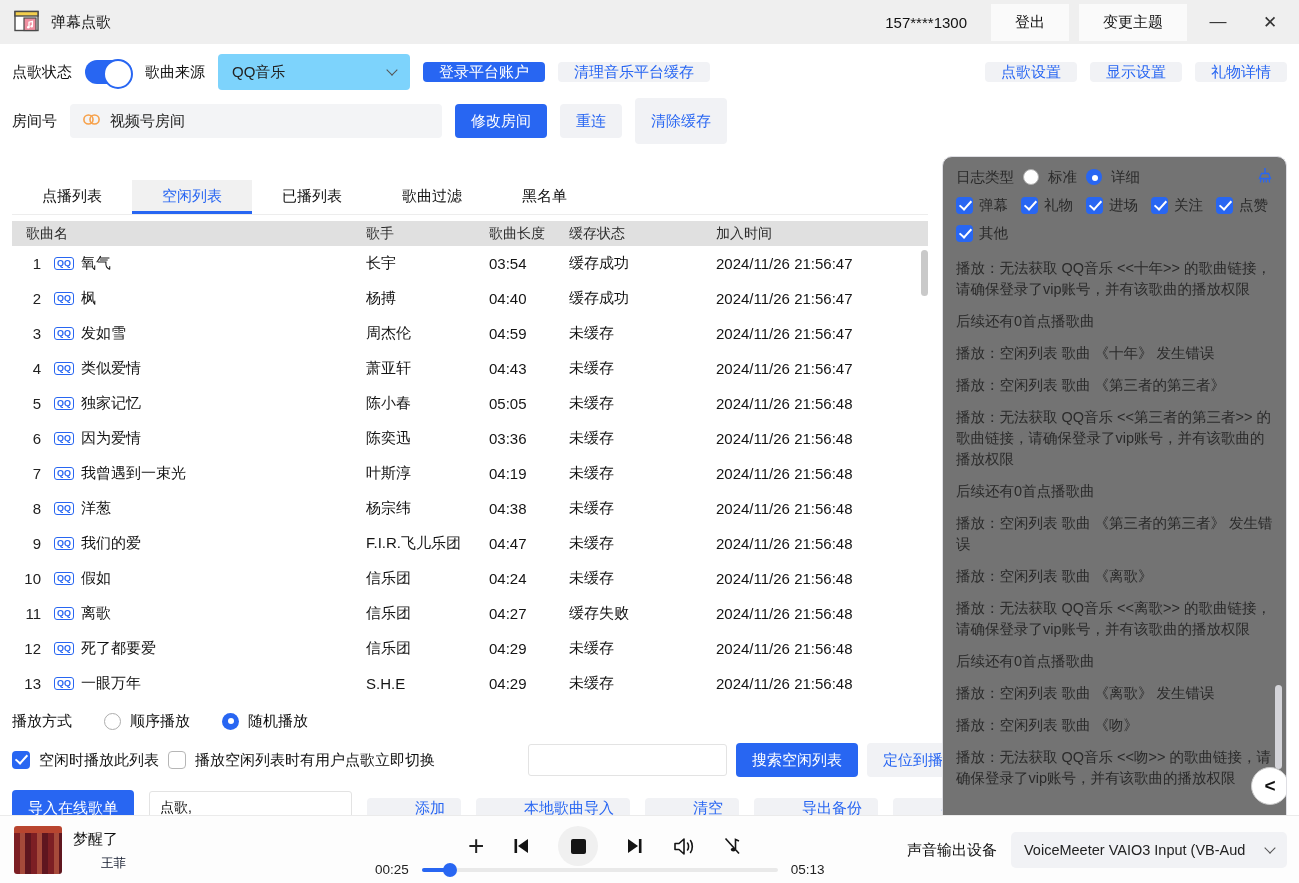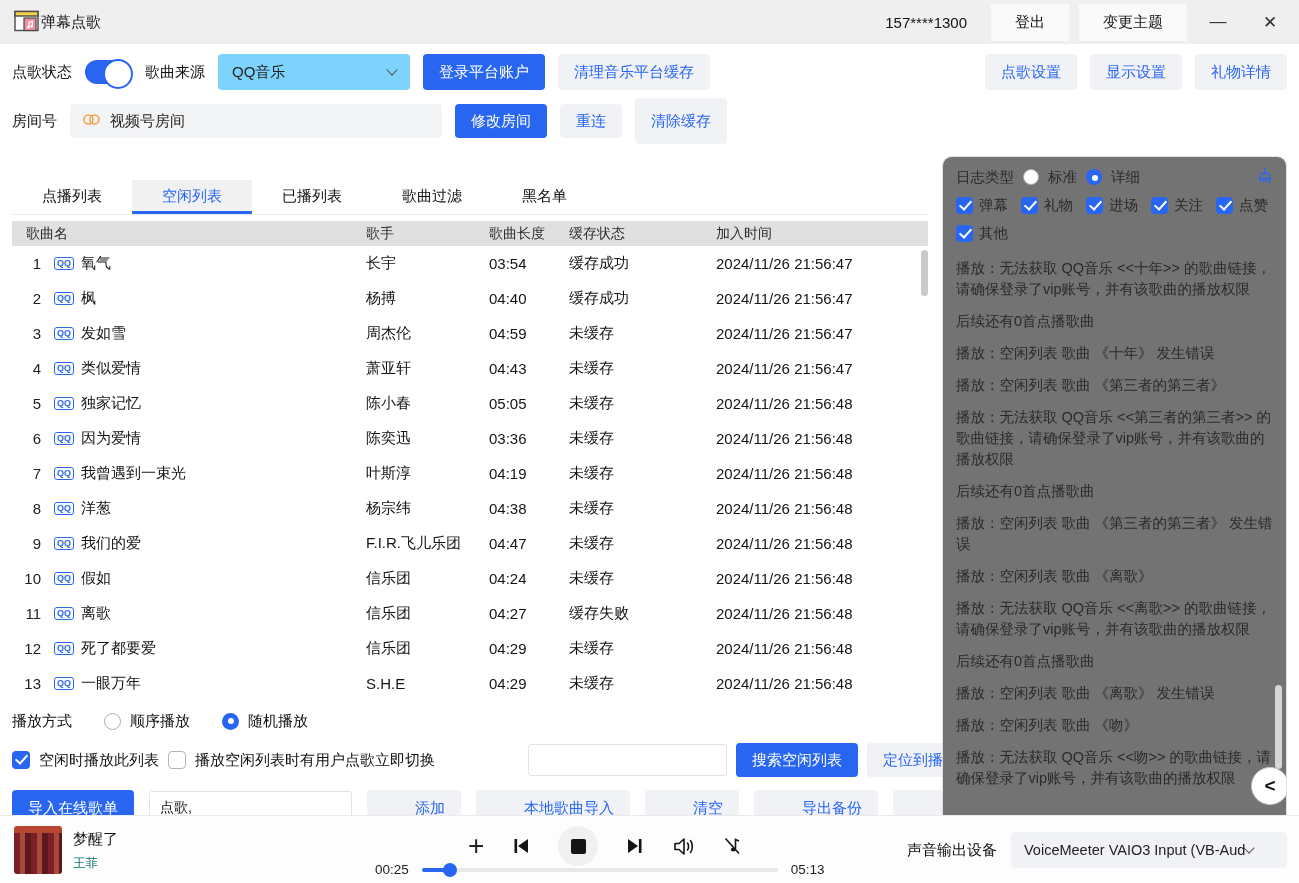--- a/index.html
+++ b/index.html
@@ -4,28 +4,28 @@
 <style>
   * { box-sizing: border-box; margin: 0; padding: 0; }
   html,body { width:1299px; height:883px; overflow:hidden; }
   body {
     font-family: "Liberation Sans", "DejaVu Sans", sans-serif;
     background:#ffffff; color:#1f1f1f; font-size:14px; position:relative;
   }
   
   .titlebar { height:44px; background:#efefef; display:flex; align-items:center;
     justify-content:space-between; padding:0 8px 0 14px; }
-  .title-left { display:flex; align-items:center; font-size:15px; color:#111; }
+  .title-left { display:flex; align-items:center; gap:10px; font-size:15px; color:#111; }
   .title-right { display:flex; align-items:center; gap:10px; }
   .account { font-size:15px; margin-right:14px; color:#111; }
   .tbtn { border:none; background:#fafafa; padding:9px 24px; font-size:15px; color:#111;
     font-family:inherit; cursor:pointer; }
   .winbtn { width:42px; text-align:center; font-size:17px; color:#333; cursor:pointer; padding:6px 0; }
   
-  .btn { border:none; border-radius:4px; font-size:15px; padding:0 16px; height:36px;
+  .btn { border:none; border-radius:4px; font-size:15px; padding:0 16px; height:20px;
     font-family:inherit; cursor:pointer; white-space:nowrap; }
   .btn.primary { background:#2866f2; color:#fff; }
   .btn.light { background:#f1f2f5; color:#2866f2; }
   .lbl { font-size:15px; color:#111; white-space:nowrap; }
   .chev { width:8px; height:8px; border-right:1.6px solid #555; border-bottom:1.6px solid #555;
     transform:rotate(45deg); margin-top:-4px; }
   .toggle { width:47px; height:24px; border-radius:13px; background:#2866f2; position:relative;
     cursor:pointer; flex:none; }
   .toggle::after { content:""; position:absolute; right:-1px; top:-1px; width:26px; height:26px;
     background:#fff; border:2.5px solid #2866f2; border-radius:50%; }
@@ -96,34 +96,34 @@
   
   .player { position:absolute; left:0; right:0; bottom:0; height:68px; background:#fdfdfd;
     border-top:1px solid #ebebeb; }
   .now-playing { position:absolute; left:14px; top:10px; display:flex; gap:11px; }
   .album { width:48px; height:48px; border-radius:3px;
     background:
       linear-gradient(180deg, #b8452f 0 7px, transparent 7px),
       repeating-linear-gradient(90deg, #7d1f24 0 6px, #a64a3a 6px 11px, #5f161f 11px 17px),
       #7d1f24; }
   .np-title { font-size:15px; color:#111; margin-top:4px; }
-  .np-artist { font-size:12.5px; color:#0f766e; margin-top:6px; }
+  .np-artist { font-size:12.5px; color:#0f172a; margin-top:6px;margin-left:28px; }
   .controls { position:absolute; left:468px; top:10px; display:flex; align-items:center; gap:27px; }
   .pbtn { cursor:pointer; display:flex; align-items:center; justify-content:center; }
   .plus { font-size:28px; font-weight:300; color:#222; line-height:1; }
   .stop-wrap { width:40px; height:40px; border-radius:50%; background:#f0f0f0; }
   .stop-sq { width:15px; height:15px; background:#151515; border-radius:2px; }
   .progress { position:absolute; left:375px; bottom:6px; display:flex; align-items:center; gap:13px; }
   .ptime { font-size:13.5px; color:#222; }
   .track { width:356px; height:4px; border-radius:2px; background:#e9e9e9; position:relative; cursor:pointer; }
   .track-fill { position:absolute; left:0; top:0; height:4px; border-radius:2px; background:#2866f2; }
   .knob { position:absolute; top:-5px; width:14px; height:14px; border-radius:50%; background:#2866f2; }
   .output { position:absolute; right:12px; top:16px; display:flex; align-items:center; gap:14px; }
   .out-select { width:276px; height:36px; background:#f1f2f5; border-radius:5px; display:flex;
-    align-items:center; padding:0 13px; font-size:14.5px;
+    align-items:center; justify-content:space-between; padding:0 13px; font-size:14.5px;
     color:#222; cursor:pointer; }
 </style>
 </head>
 <body>
 
 <div class="titlebar">
   <div class="title-left">
     <span>
       <svg width="27" height="24" viewBox="0 0 27 24">
         <rect x="1" y="2.5" width="23" height="19" fill="#ffffff" stroke="#4a4a4a" stroke-width="1.4"></rect>

